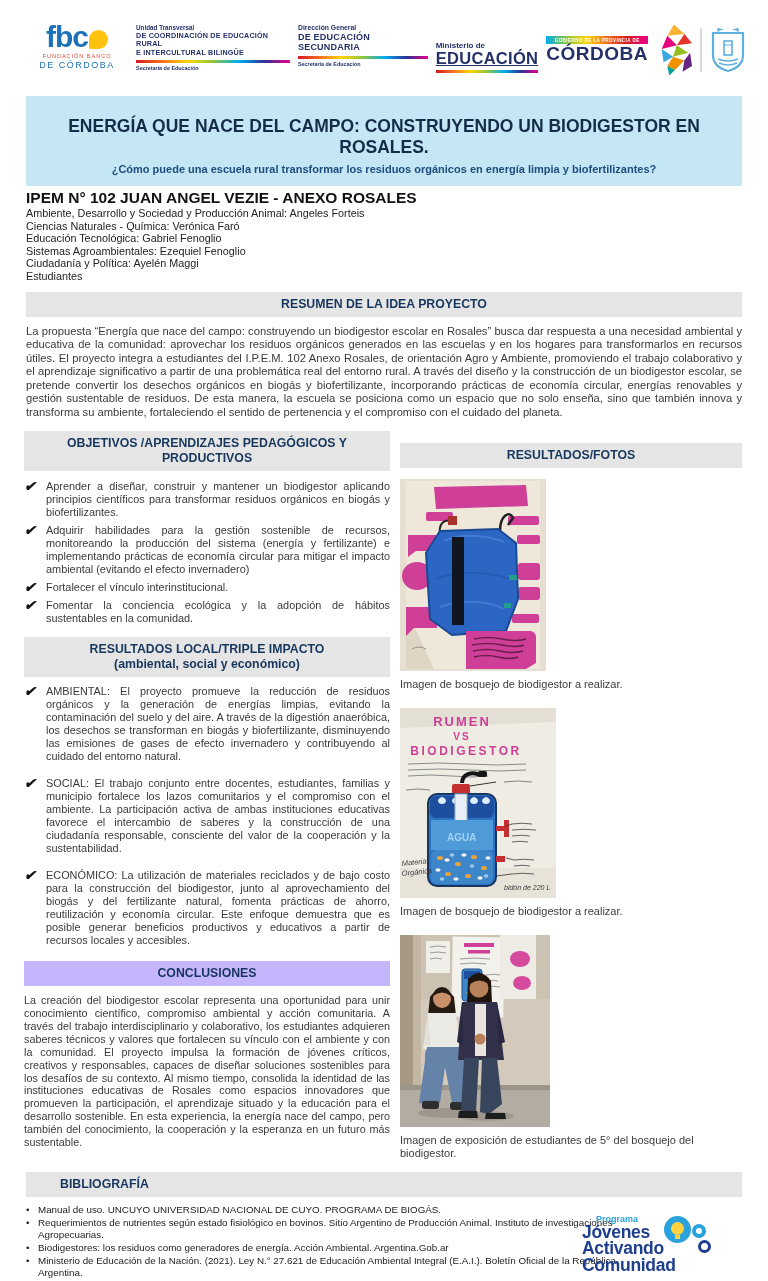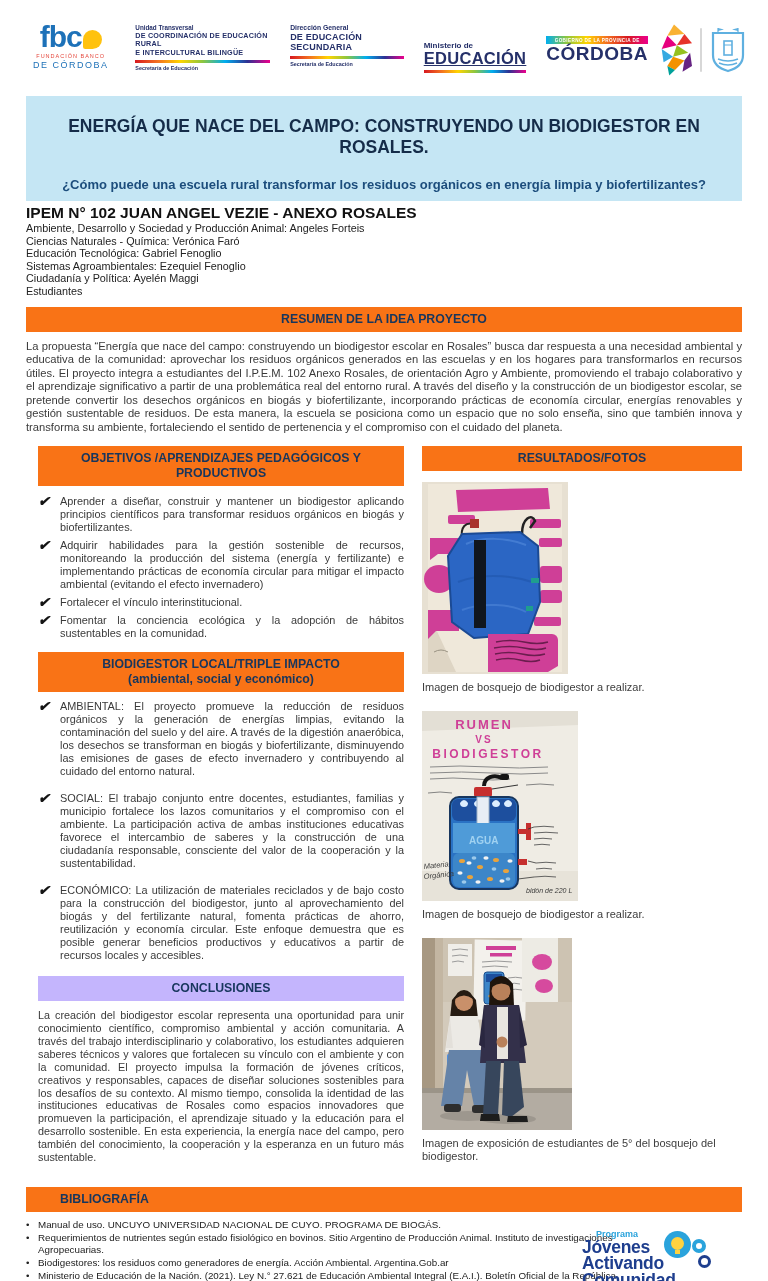--- a/index.html
+++ b/index.html
@@ -2,21 +2,21 @@
 <html><head>
 <meta charset="utf-8">
 <style>
   html,body { margin:0; padding:0; background:#ffffff; }
   .page {
     position:relative; width:768px; height:1281px; margin:0 auto;
     background:#ffffff; overflow:hidden;
     font-family:"Liberation Sans", sans-serif; color:#3a3a3a;
   }
   
-  .logo-row { display:flex; align-items:flex-start; gap:20px; padding:24px 22px 0 26px; height:62px; }
+  .logo-row { display:flex; align-items:flex-start; gap:8px; padding:24px 22px 0 26px; height:62px; }
   .fbc { width:118px; text-align:center; }
   .fbc-word { display:flex; align-items:flex-end; justify-content:center; gap:1px; font-weight:bold; font-size:30px; line-height:26px; color:#1d71b8; letter-spacing:-1px; }
   .fbc-bubble { width:19px; height:19px; background:#ffc20e; border-radius:50% 50% 50% 12%; margin-bottom:1px; }
   .fbc-s1 { font-size:5.5px; letter-spacing:1px; color:#e5483d; margin-top:3px; }
   .fbc-s2 { font-size:9px; letter-spacing:1.5px; color:#1d71b8; margin-top:1px; }
   .gov-block { color:#253069; }
   .gov-block .g-small { font-size:6.3px; font-weight:bold; line-height:7.5px; }
   .gov-block .g-big  { font-size:7.2px; font-weight:bold; line-height:8.5px; letter-spacing:0.2px; }
   .rainbow { height:3px; margin:3px 0 2px 0;
     background:linear-gradient(90deg,#d71920,#f36f21,#ffd400,#8dc63f,#00aeef,#2e3192,#ec008c); }
@@ -26,36 +26,36 @@
   .cba { display:flex; align-items:center; gap:8px; margin-left:auto; }
   .cba-text { text-align:left; }
   .cba-band { height:8px; display:flex; align-items:center; justify-content:center;
     background:linear-gradient(90deg,#00aeef,#8dc63f,#ffd400,#f36f21,#d71920,#ec008c);
     color:#ffffff; font-size:4.6px; font-weight:bold; letter-spacing:0.4px; }
   .cba-name { font-size:19px; font-weight:bold; color:#253069; letter-spacing:0.5px; line-height:20px; }
   .divider { width:2px; height:44px; background:#d7d7d7; border-radius:2px; }
   
   .title-band { margin:10px 26px 0 26px; background:#c5e6f4; text-align:center; padding:20px 14px 7px 14px; }
   .title-1 { font-size:17.5px; line-height:21px; font-weight:bold; color:#152c49; }
-  .title-2 { font-size:13px; line-height:19px; font-weight:bold; color:#1c4d7c; margin-top:17px; }
+  .title-2 { font-size:11px; line-height:19px; font-weight:bold; color:#1c4d7c; margin-top:2px; }
   
   .school { margin:3px 26px 0 26px; }
   .school-name { font-size:15.5px; font-weight:bold; color:#111111; line-height:18px; }
   .staff-line { font-size:10.8px; color:#222222; line-height:12.6px; }
   
-  .band { background:#f97316; color:#17365d; font-weight:bold; text-align:center;
+  .band { background:#e5e5e5; color:#17365d; font-weight:bold; text-align:center;
           font-size:12.3px; line-height:15px; padding:5px 4px; }
   .band.green { background:#c4b5fd; }
   .band.left-align { text-align:left; padding-left:34px; }
   
   .resumen-band { margin:9px 26px 0 26px; }
   .resumen-body { margin:8px 26px 0 26px; font-size:11.2px; line-height:13.5px;
                   text-align:justify; color:#3a3a3a; }
   
-  .cols { display:flex; margin:12px 26px 0 38px; gap:18px; align-items:flex-start; }
+  .cols { display:flex; margin:12px 26px 0 24px; gap:10px; align-items:flex-end; }
   .col-left { width:366px; flex:0 0 366px; }
   .col-right { flex:1; min-width:0; }
   .checklist { margin:9px 0 0 0; padding:0; list-style:none; }
   .check-item { display:flex; gap:7px; margin-bottom:5px; }
   .check-glyph { flex:0 0 15px; font-size:14px; line-height:13px; font-weight:bold;
                  font-style:italic; color:#141414; }
   .check-text { flex:1; font-size:10.9px; line-height:13px; text-align:justify; color:#3a3a3a; }
   .impact .check-item { margin-bottom:14px; } .mt12 { margin-top:12px; } .mt8 { margin-top:8px; }
   .concl-body { margin-top:8px; font-size:10.8px; line-height:12.9px; text-align:justify; color:#3a3a3a; }
   
@@ -184,21 +184,21 @@
           <span class="check-glyph">✔</span>
           <span class="check-text">Fortalecer el vínculo interinstitucional.</span>
         </li>
         <li class="check-item">
           <span class="check-glyph">✔</span>
           <span class="check-text">Fomentar la conciencia ecológica y la adopción de hábitos sustentables en la comunidad.</span>
         </li>
       </ul>
 
       <div class="band mt12">
-        <div>BIODIGESTOR LOCAL/TRIPLE IMPACTO</div>
+        <div>RESULTADOS LOCAL/TRIPLE IMPACTO</div>
         <div>(ambiental, social y económico)</div>
       </div>
       <ul class="checklist impact mt8">
         <li class="check-item">
           <span class="check-glyph">✔</span>
           <span class="check-text">AMBIENTAL: El proyecto promueve la reducción de residuos orgánicos y la generación de energías limpias, evitando la contaminación del suelo y del aire. A través de la digestión anaeróbica, los desechos se transforman en biogás y biofertilizante, disminuyendo las emisiones de gases de efecto invernadero y contribuyendo al cuidado del entorno natural.</span>
         </li>
         <li class="check-item">
           <span class="check-glyph">✔</span>
           <span class="check-text">SOCIAL: El trabajo conjunto entre docentes, estudiantes, familias y municipio fortalece los lazos comunitarios y el compromiso con el ambiente. La participación activa de ambas instituciones educativas favorece el intercambio de saberes y la construcción de una ciudadanía responsable, consciente del valor de la cooperación y la sustentabilidad.</span>

